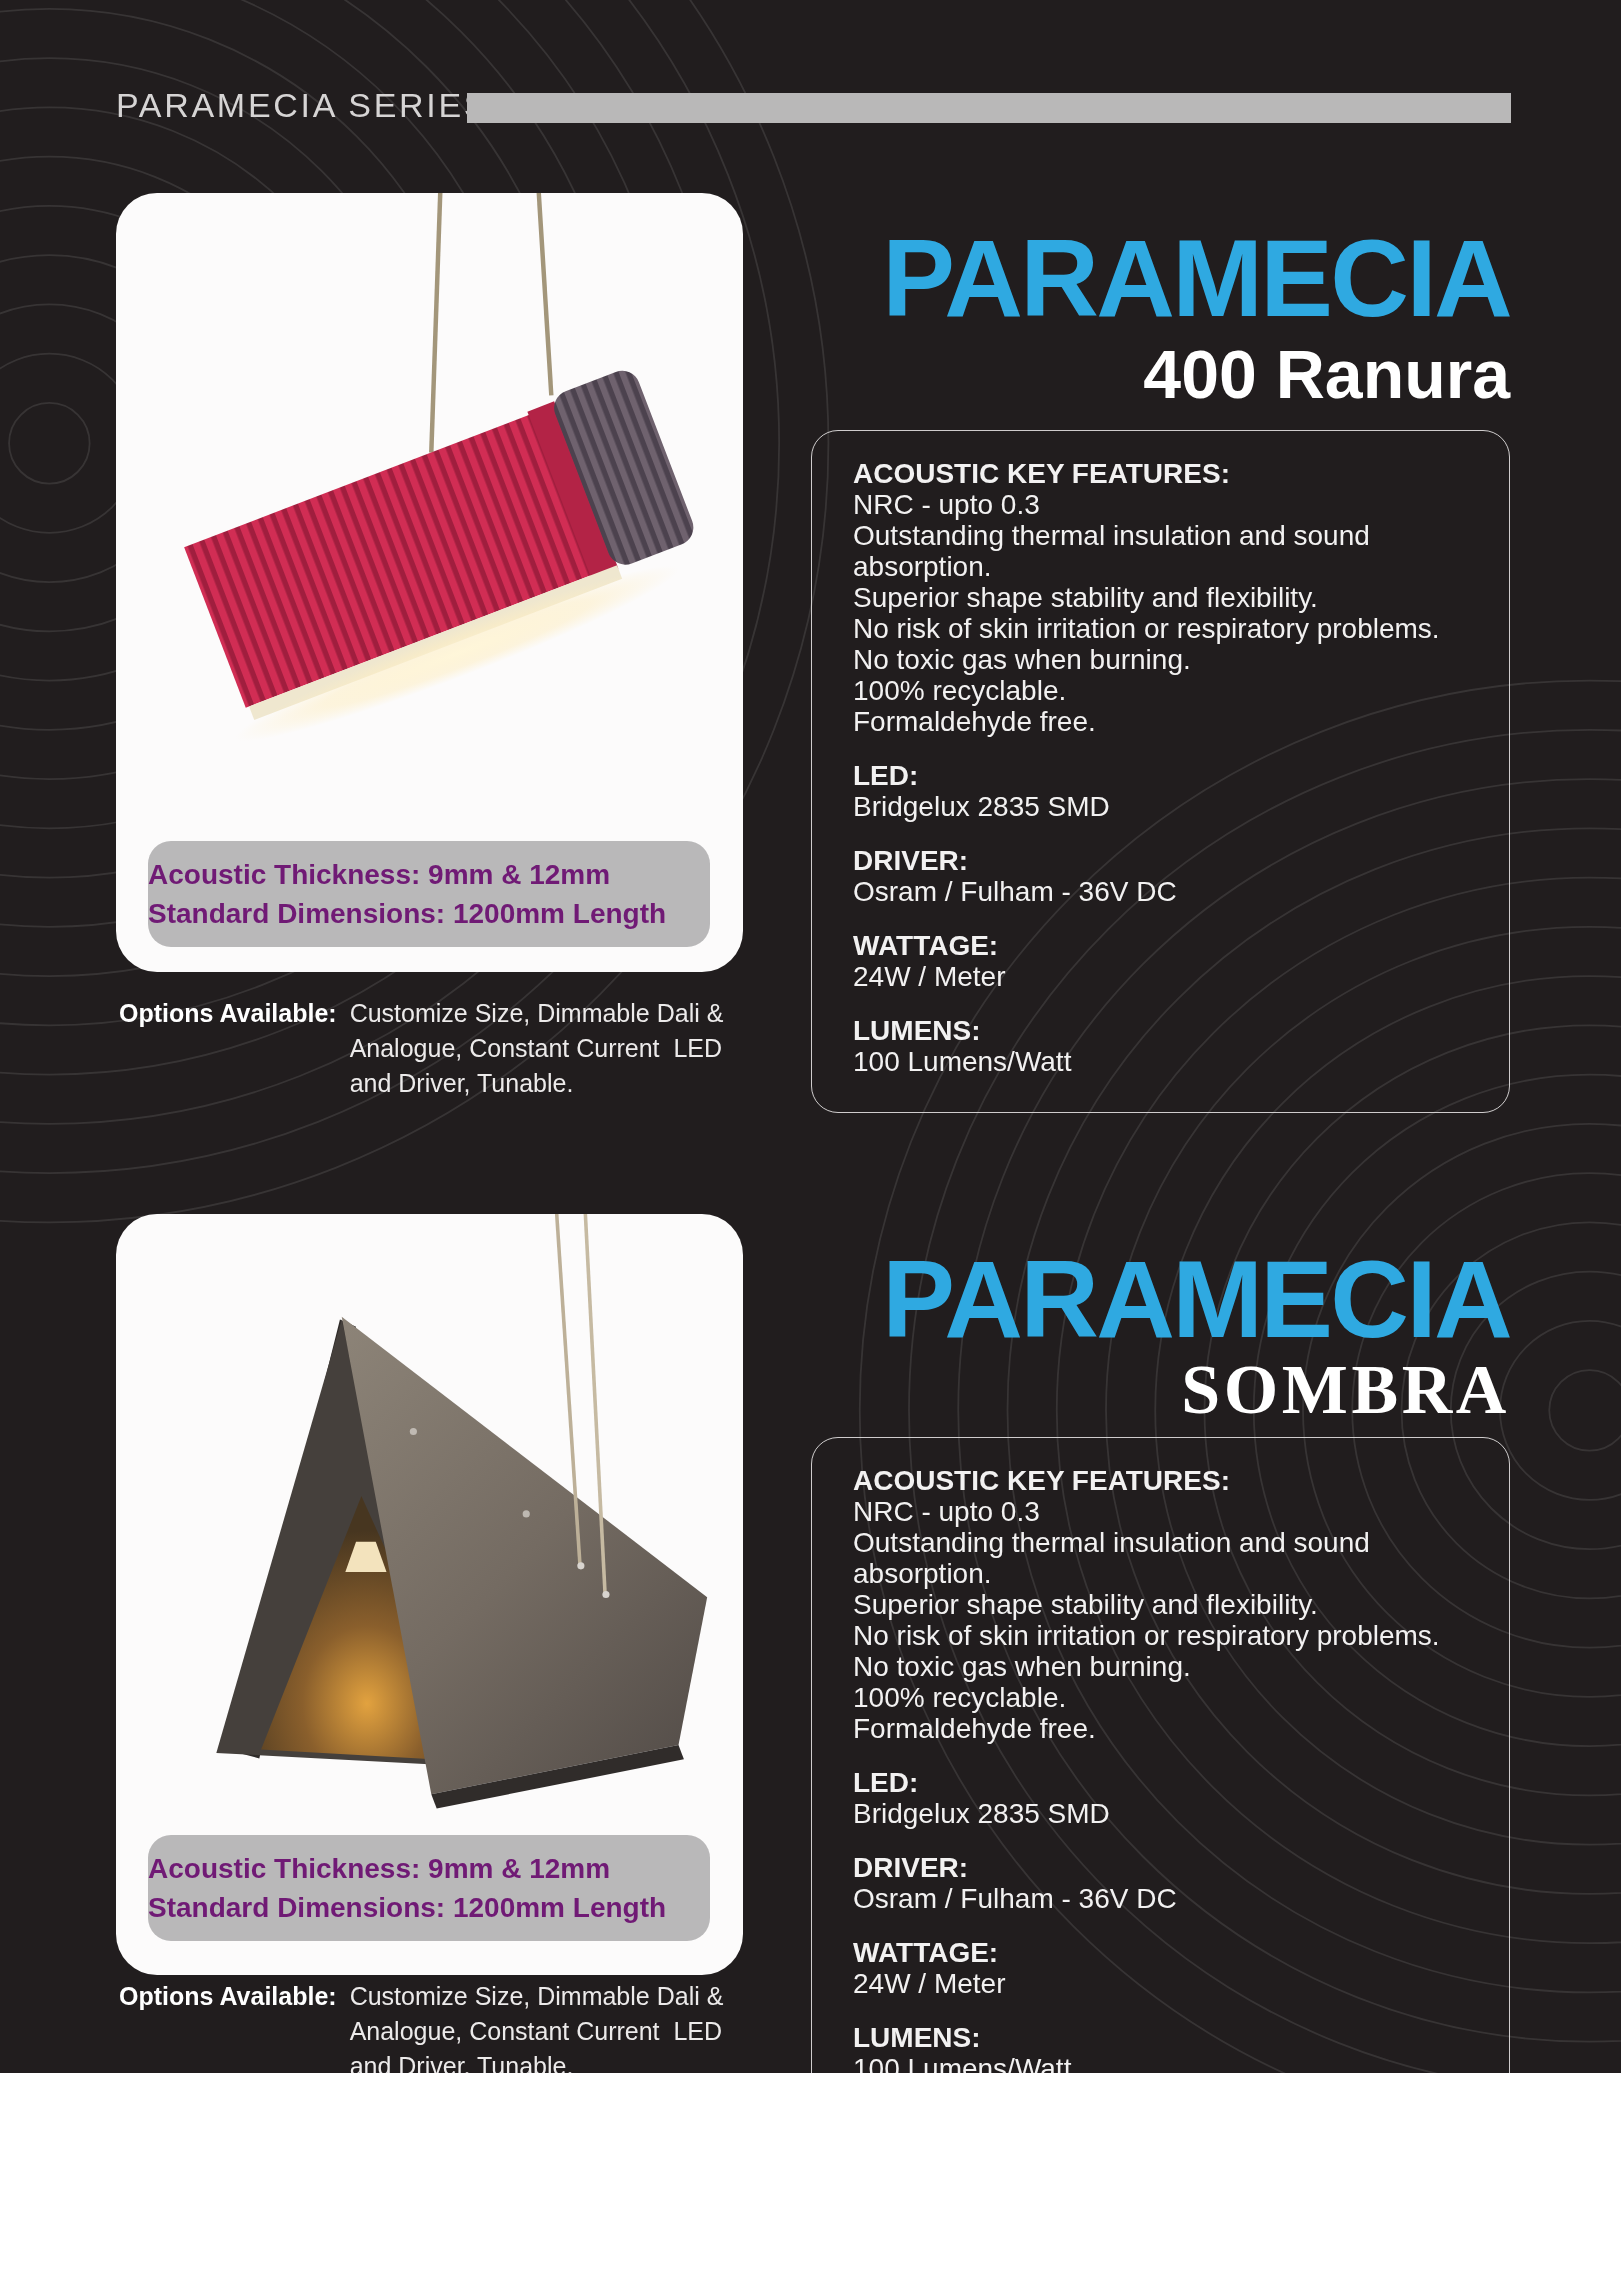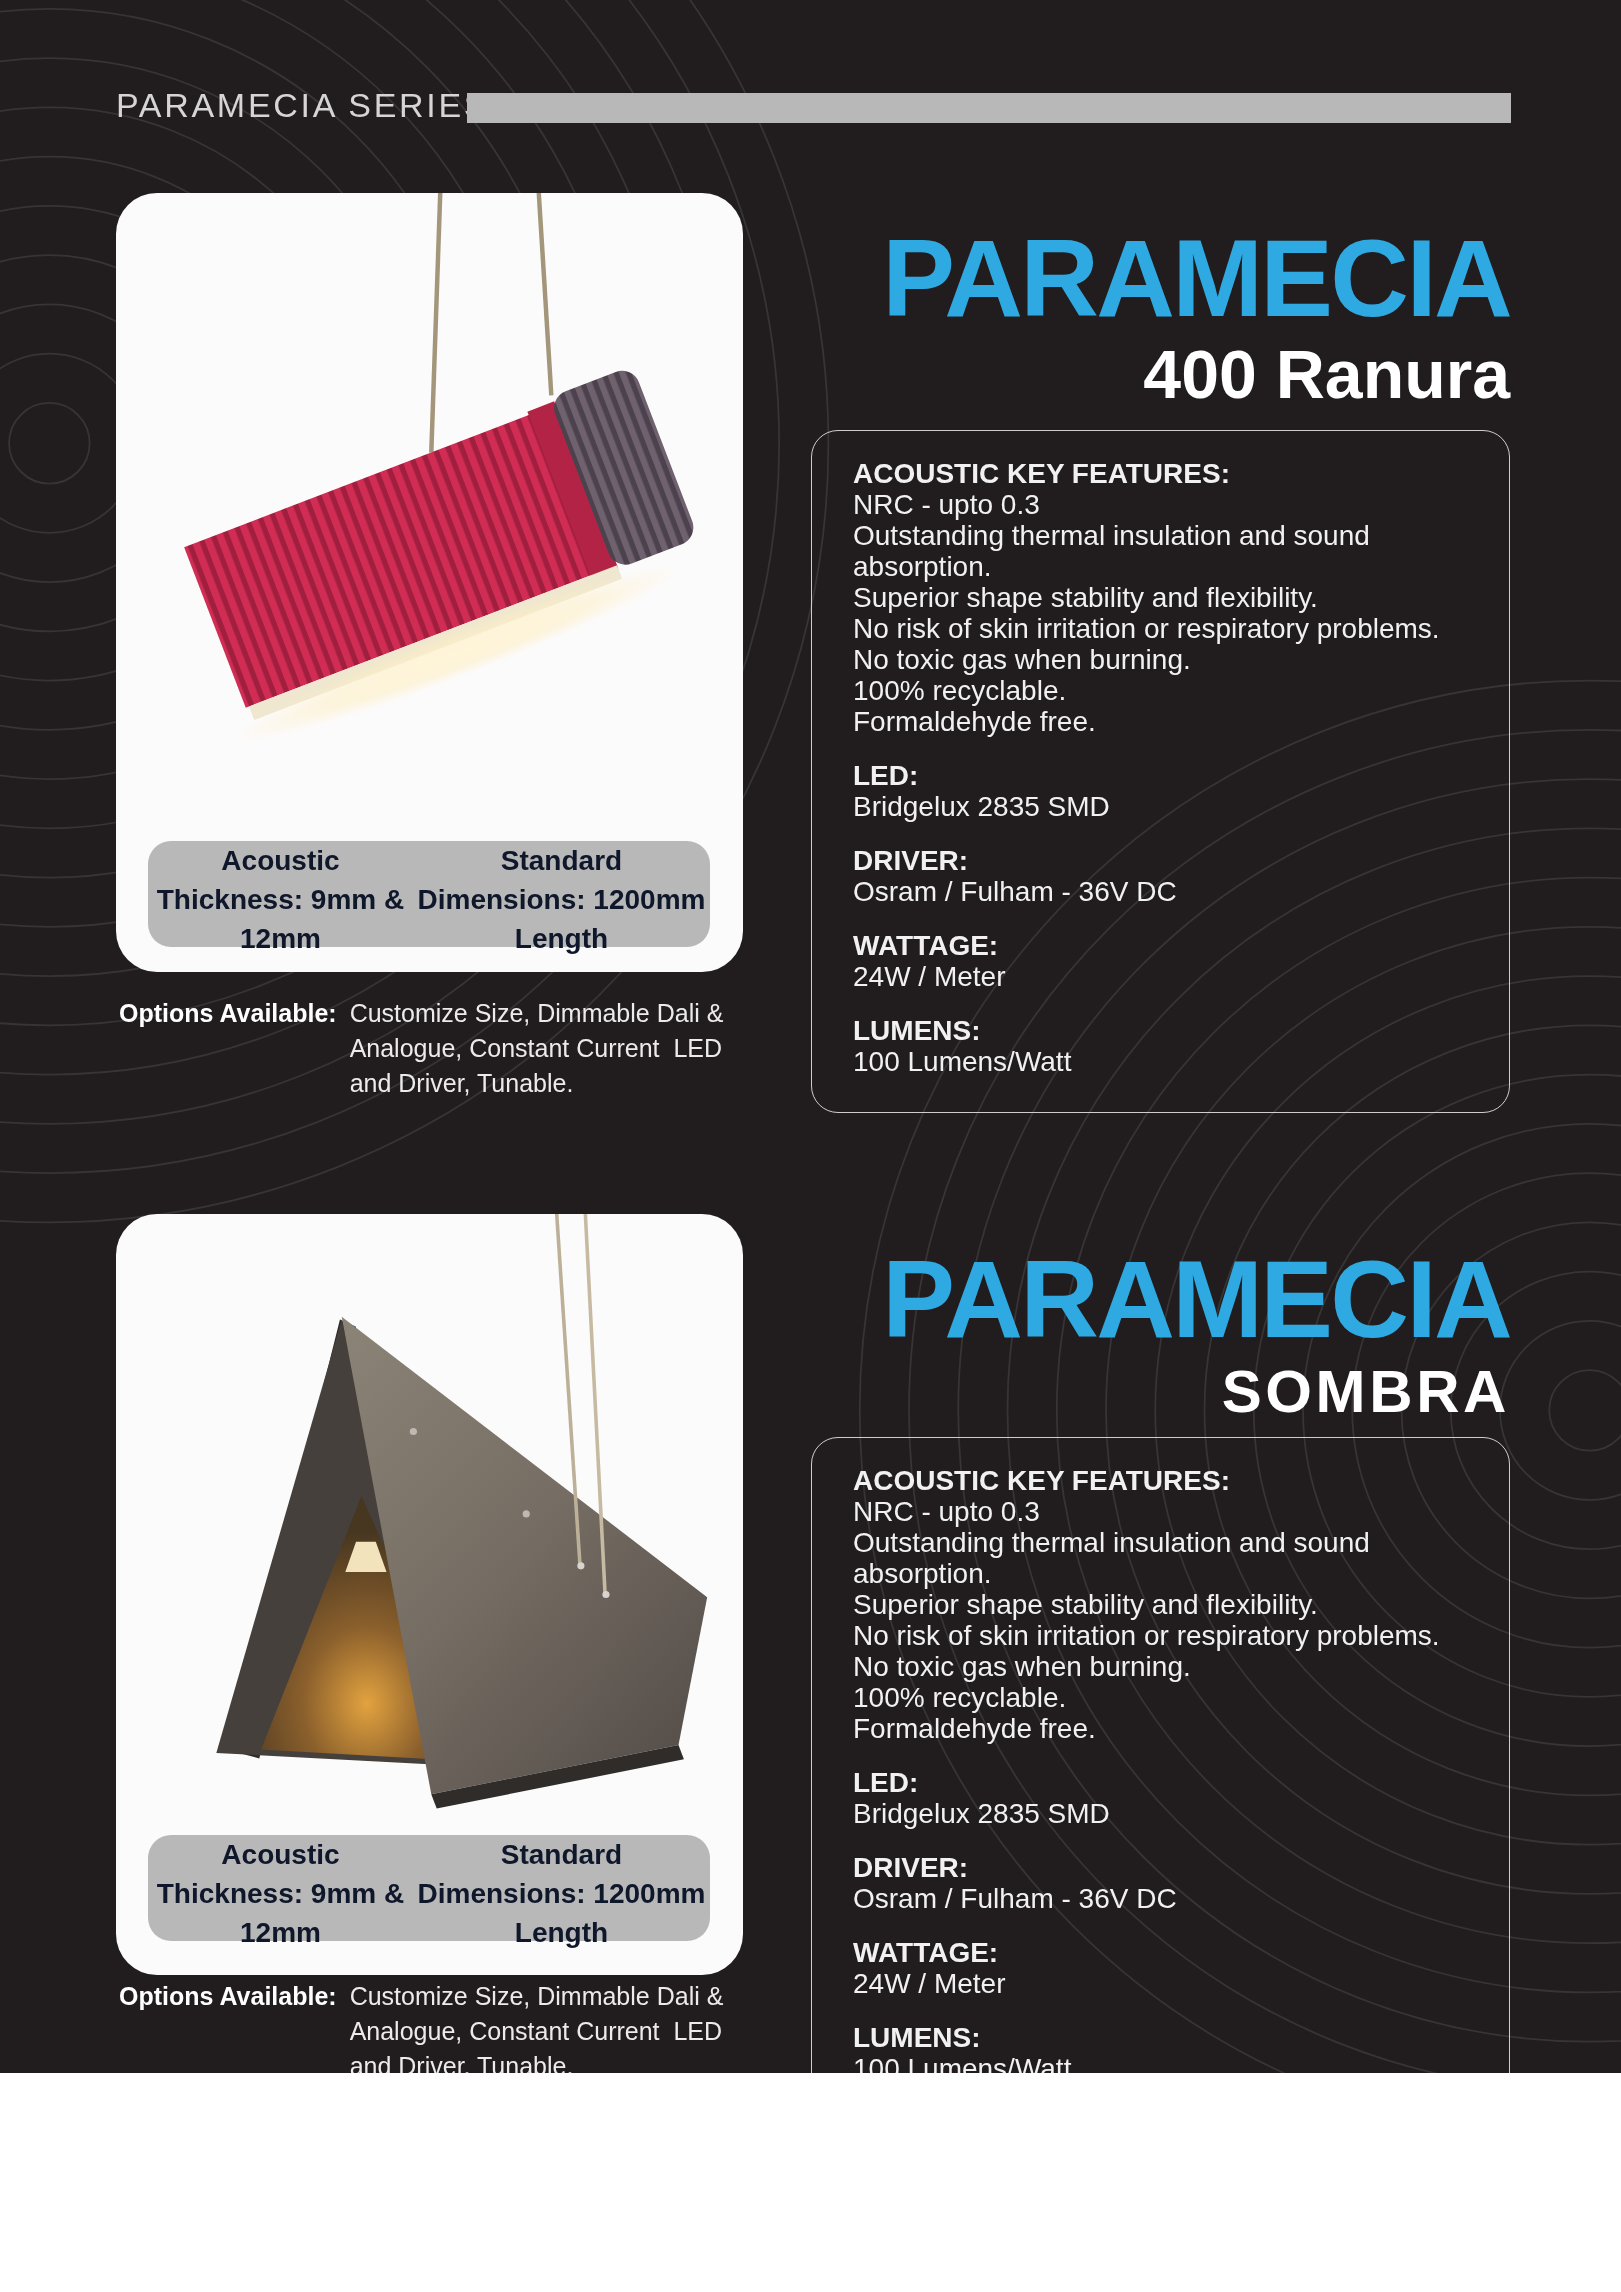--- a/index.html
+++ b/index.html
@@ -14,41 +14,41 @@
   .series-bar{position:absolute;left:467px;top:93px;width:1044px;height:29.6px;background:#b9b8b8;}
 
   
   .card{position:absolute;left:116px;width:627px;background:#fcfbfb;border-radius:41px;overflow:hidden;}
   .card-1{top:193px;height:779px;}
   .card-2{top:1214px;height:761px;}
   .photo{position:absolute;left:0;top:0;width:100%;height:100%;}
 
   
   .caption{position:absolute;left:149px;width:562px;height:106px;background:#b9b8b9;border-radius:23px;
-        display:flex;flex-direction:row;justify-content:center;text-align:center;
-        color:#0f172a;font-weight:bold;font-size:28px;line-height:39px;}
+        display:flex;flex-direction:column;justify-content:center;text-align:left;
+        color:#701a75;font-weight:bold;font-size:28px;line-height:39px;}
   .caption-1{top:840px;}
   .caption-2{top:1834px;}
   .caption p{margin:0;}
 
   
   .options{position:absolute;left:119px;width:627px;display:flex;gap:13px;
         font-size:25px;line-height:35px;color:#eceaea;}
   .options-1{top:996px;}
   .options-2{top:1979px;}
   .options-label{font-weight:bold;color:#ffffff;white-space:nowrap;}
   .options-value p{margin:0;white-space:pre-wrap;}
 
   
   .title-block{position:absolute;left:811px;width:699px;text-align:right;color:#ffffff;}
   .title-block-1{top:224px;}
   .title-block-2{top:1245px;}
   .brand{font-size:109px;font-weight:800;letter-spacing:-2.7px;line-height:1;color:#2fa9e1;margin:0;}
   .variant-mixed{font-size:68px;font-weight:600;line-height:1;margin:7.2px 0 0 0;}
-  .variant-caps{font-size:60px;font-weight:600;letter-spacing:3.6px;line-height:1;margin:8px 0 0 0;}
+  .variant-caps{font-size:70px;font-weight:600;letter-spacing:3.6px;line-height:1;margin:1px 0 0 0;font-family:Liberation Serif, serif;}
 
   
   .spec-box{position:absolute;left:811px;width:699px;height:683px;box-sizing:border-box;
         border:1.8px solid rgba(226,224,224,0.9);border-radius:27px;padding:27px 41px;
         color:#f2f1f1;font-size:28px;line-height:31px;}
   .spec-box-1{top:430px;}
   .spec-box-2{top:1437px;}
   .spec-box p{margin:0;}
   .spec-group + .spec-group{margin-top:23px;}
   .spec-label{font-weight:bold;}

